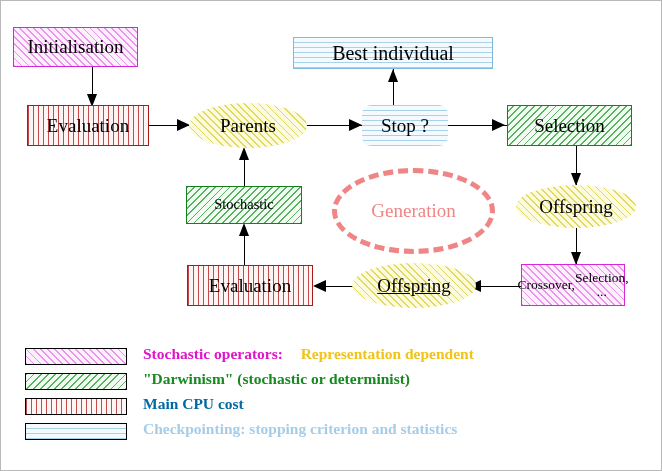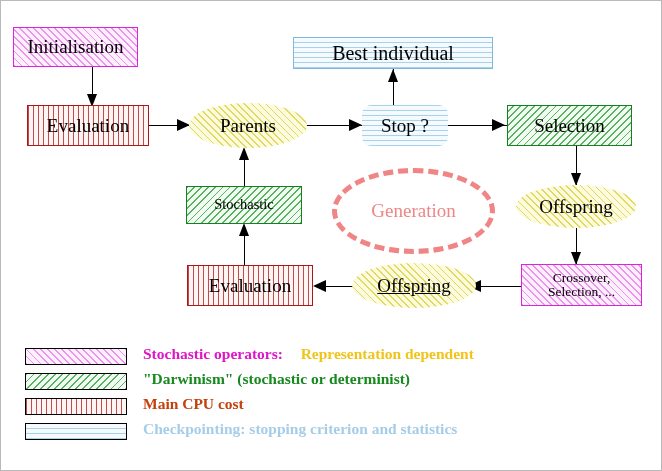--- a/index.html
+++ b/index.html
@@ -113,21 +113,21 @@
   }
   .legend-text {
     position: absolute; left: 118px; top: -1px;
     font-size: 15.5px;
     white-space: nowrap;
     font-weight: bold;
   }
   .lt-magenta { color: #e014c8; }
   .lt-gold    { color: #f0c419; }
   .lt-green   { color: #17891f; }
-  .lt-red     { color: #c2410c; }
+  .lt-red     { color: #0369a1; }
   .lt-blue    { color: #a6cde8; }
 </style>
 </head>
 <body>
 
 <div id="canvas">
 
   <div class="edge edge-v" style="left:91px; top:66px; height:32px;"></div>
   <div class="arrow arrow-d" style="left:86px; top:93px;"></div>
 
@@ -182,21 +182,21 @@
   </div>
 
   <div class="node box fill-green" style="left:506px; top:104px; width:125px; height:41px; font-size:19px;">
     <span class="lbl">Selection</span>
   </div>
 
   <div class="node ell fill-yellow" style="left:515px; top:184px; width:120px; height:43px; font-size:19px;">
     <span class="lbl">Offspring</span>
   </div>
 
-  <div class="node box fill-magenta" style="left:520px; top:263px; width:121px; height:42px; font-size:13.5px; flex-direction:column;">
+  <div class="node box fill-magenta" style="left:520px; top:263px; width:104px; height:42px; font-size:13.5px; flex-direction:row;">
     <span class="lbl">Crossover,</span>
     <span class="lbl">Selection, ...</span>
   </div>
 
   <div class="node ell fill-yellow" style="left:351px; top:262px; width:124px; height:45px; font-size:19px;text-decoration:underline;">
     <span class="lbl">Offspring</span>
   </div>
 
   <div class="node box fill-red" style="left:186px; top:264px; width:126px; height:41px; font-size:19px;">
     <span class="lbl">Evaluation</span>

